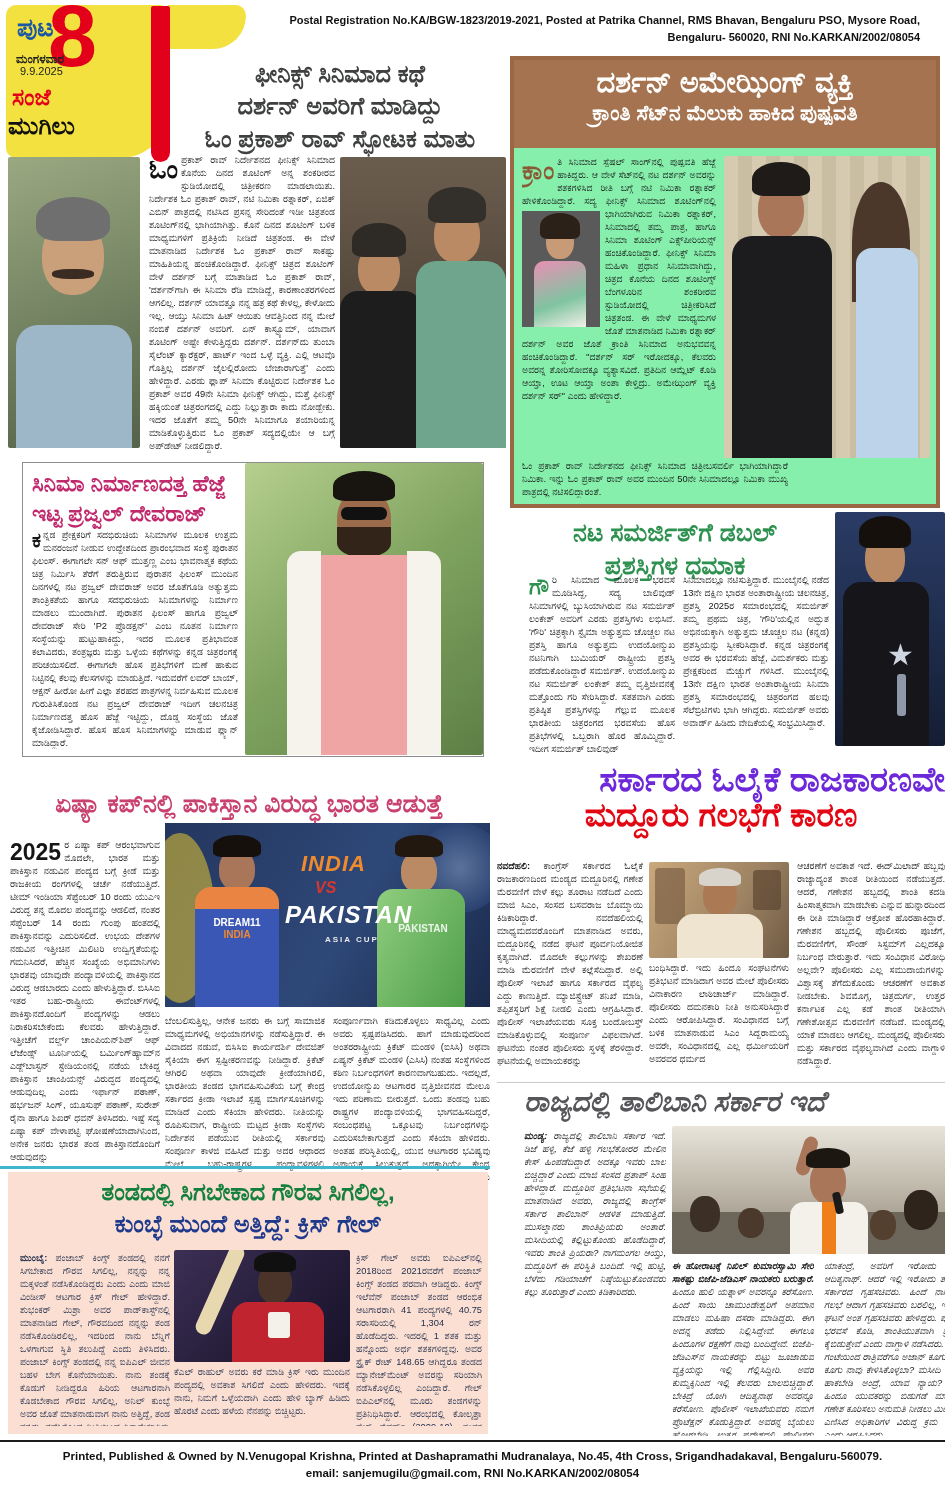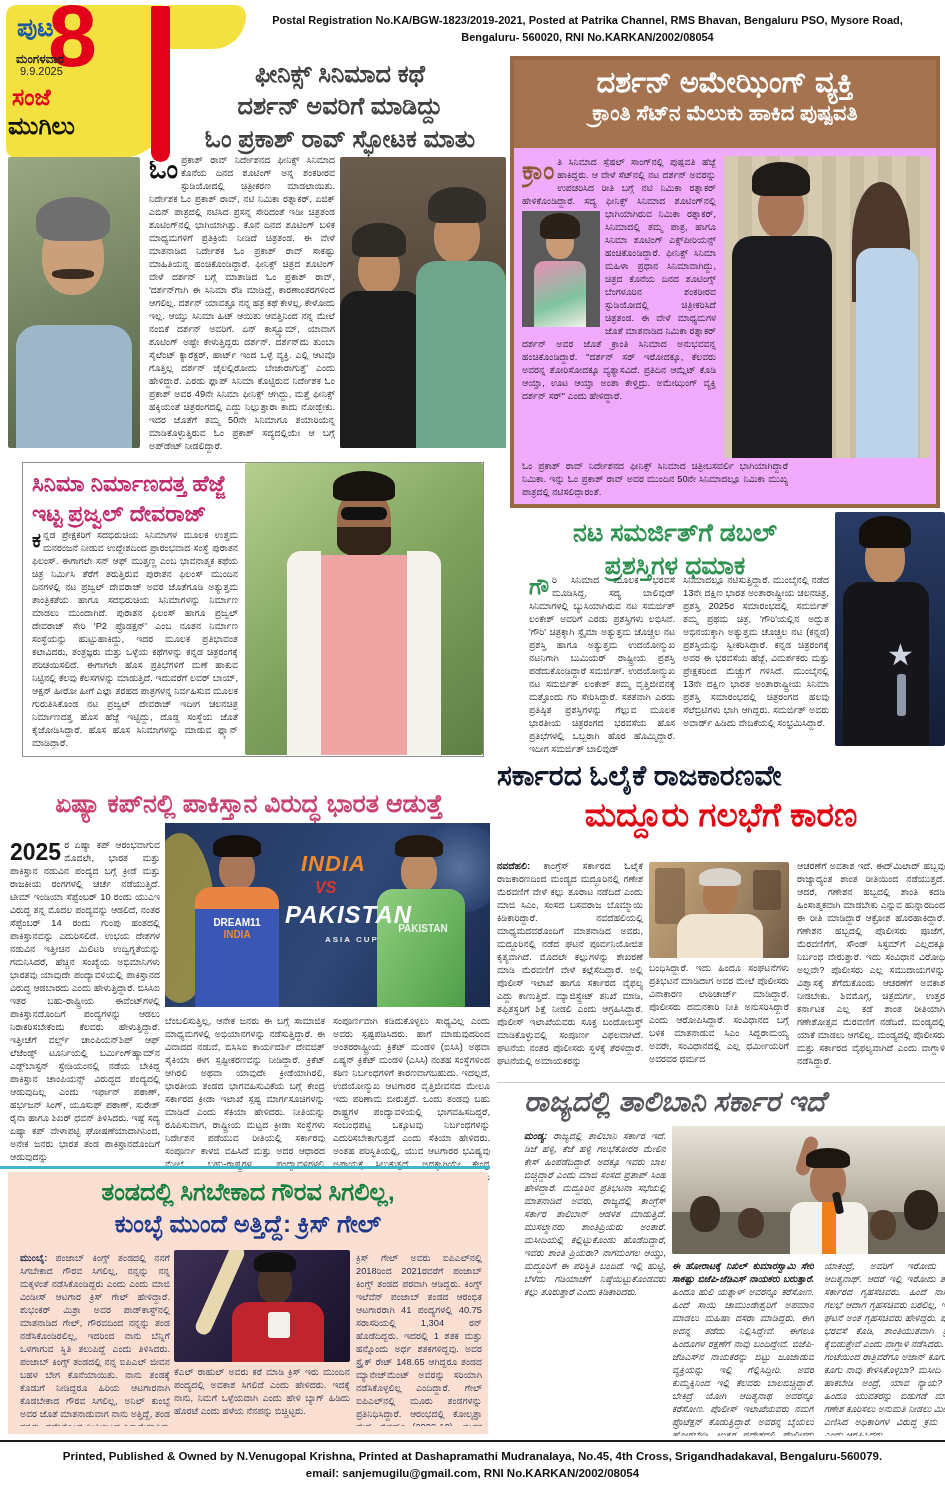--- a/index.html
+++ b/index.html
@@ -9,39 +9,39 @@
   
   .mh-yellow-main{position:absolute;left:6px;top:5px;width:164px;height:153px;background:#F3E13F;border-radius:10px 10px 50px 10px;}
   .mh-yellow-strip{position:absolute;left:168px;top:5px;width:78px;height:44px;background:#F3E13F;border-radius:0 14px 44px 0;}
   .mh-red-bar{position:absolute;left:151px;top:6px;width:19px;height:156px;background:#E2001A;border-radius:4px 4px 18px 18px;z-index:3;}
   .mh-puta{position:absolute;left:17px;top:13px;font-size:25px;font-weight:bold;color:#1A57A5;z-index:2;}
   .mh-eight{position:absolute;left:48px;top:-8px;font-size:88px;font-weight:bold;color:#E2001A;line-height:1;z-index:2;}
   .mh-day{position:absolute;left:16px;top:52px;font-size:12px;font-weight:bold;color:#222;z-index:2;}
   .mh-date{position:absolute;left:20px;top:65px;font-size:11px;color:#222;z-index:2;}
   .mh-name1{position:absolute;left:12px;top:84px;font-size:23px;font-weight:bold;color:#E2001A;z-index:2;}
   .mh-name2{position:absolute;left:8px;top:112px;font-size:24px;font-weight:bold;color:#101010;z-index:2;}
-  .postal{position:absolute;left:255px;top:12px;width:665px;text-align:center;font-size:11px;font-weight:bold;color:#111;line-height:1.55;}
+  .postal{position:absolute;left:255px;top:12px;width:665px;text-align:right;font-size:11px;font-weight:bold;color:#111;line-height:1.55;}
 
   
   .col{position:absolute;font-size:9.3px;line-height:1.4;text-align:justify;color:#161616;overflow:hidden;}
   .lead{font-weight:bold;}
   .photo{position:absolute;overflow:hidden;border-radius:2px;}
   .pp{position:absolute;}
   .rule{position:absolute;background:#c9c9c9;}
 
   
   #a1{position:absolute;left:8px;top:58px;width:498px;height:402px;}
   .a1-hl{position:absolute;left:158px;top:0;width:348px;text-align:center;font-size:24px;line-height:1.35;font-weight:bold;color:#3F4040;}
   .a1-ph1{left:0;top:99px;width:132px;height:291px;background:linear-gradient(160deg,#9aa882,#6e7d5d 60%,#55624a);}
   .a1-ph2{left:332px;top:99px;width:166px;height:291px;background:linear-gradient(#6b5d4e,#3e352b);}
   .a1-col{left:141px;top:96px;width:186px;height:302px;}
   .dc1{float:left;font-size:26px;font-weight:bold;color:#111;line-height:1;margin:2px 3px 0 0;}
 
   
-  #a2{position:absolute;left:510px;top:56px;width:430px;height:452px;border:4px solid #9a6845;background:#f0abfc;box-sizing:border-box;}
+  #a2{position:absolute;left:510px;top:56px;width:430px;height:452px;border:4px solid #9a6845;background:#86efac;box-sizing:border-box;}
   .a2-banner{height:88px;background:#A5734F;color:#fff;text-align:center;padding-top:4px;box-sizing:border-box;}
   .a2-h1{font-size:29px;font-weight:bold;line-height:1.25;}
   .a2-h2{font-size:21px;font-weight:bold;line-height:1.2;}
   .a2-body{position:relative;height:352px;}
   .a2-col{left:8px;top:8px;width:194px;height:300px;}
   .dc2{float:left;font-size:25px;font-weight:bold;color:#8a5a36;line-height:1;margin:2px 3px 0 0;}
   .a2-inset{float:left;width:78px;height:116px;margin:3px 5px 2px 0;background:#5a5a5a;position:relative;overflow:hidden;}
   .a2-ph{left:210px;top:8px;width:206px;height:302px;background:repeating-linear-gradient(90deg,#d6cab0 0 14px,#c9bda2 14px 28px);}
   .a2-last{position:absolute;left:8px;top:312px;width:266px;height:38px;font-size:9.3px;line-height:1.4;text-align:justify;color:#161616;overflow:hidden;}
 
@@ -63,21 +63,21 @@
   .vs-india{position:absolute;left:136px;top:28px;font-size:22px;font-weight:bold;font-style:italic;color:#f08a2d;letter-spacing:1px;}
   .vs-vs{position:absolute;left:150px;top:56px;font-size:16px;font-weight:bold;font-style:italic;color:#d6372e;}
   .vs-pak{position:absolute;left:120px;top:78px;font-size:24px;font-weight:bold;font-style:italic;color:#ffffff;letter-spacing:1px;}
   .vs-cup{position:absolute;left:160px;top:112px;font-size:8px;font-weight:bold;color:#e8e8e8;letter-spacing:2px;}
   .vs-j1a{position:absolute;left:34px;top:94px;width:76px;font-size:10px;font-weight:bold;color:#fff;text-align:center;}
   .vs-j1b{position:absolute;left:34px;top:106px;width:76px;font-size:10px;font-weight:bold;color:#f08a2d;text-align:center;}
   .vs-j2{position:absolute;left:218px;top:100px;width:80px;font-size:10px;font-weight:bold;color:#eaf5ea;text-align:center;}
 
   
   #a6{position:absolute;left:497px;top:760px;width:448px;height:320px;}
-  .a6-h1{position:absolute;left:0;top:0;width:448px;text-align:left;font-size:28px;font-weight:bold;color:#0f172a;white-space:nowrap;}
+  .a6-h1{position:absolute;left:0;top:0;width:448px;text-align:right;font-size:34px;font-weight:bold;color:#6d28d9;white-space:nowrap;}
   .a6-h2{position:absolute;left:0;top:36px;width:448px;text-align:center;font-size:33px;font-weight:bold;color:#E30613;white-space:nowrap;}
   .a6-c1{left:0;top:100px;width:146px;height:216px;}
   .a6-ph{left:152px;top:102px;width:140px;height:96px;background:linear-gradient(120deg,#caa87c,#9c8262 60%,#6f5a44);}
   .a6-c2{left:152px;top:202px;width:140px;height:114px;}
   .a6-c3{left:300px;top:100px;width:148px;height:216px;}
 
   
   #a7{position:absolute;left:524px;top:1086px;width:448px;height:352px;font-style:italic;}
   .a7-hl{position:absolute;left:0;top:0;width:448px;font-size:28px;font-weight:bold;color:#56555A;white-space:nowrap;}
   .a7-c1{left:0;top:44px;width:142px;height:306px;}
@@ -144,21 +144,21 @@
     </div>
   </div>
 
   <div id="a2">
     <div class="a2-banner">
       <div class="a2-h1">ದರ್ಶನ್ ಅಮೇಝಿಂಗ್ ವ್ಯಕ್ತಿ</div>
       <div class="a2-h2">ಕ್ರಾಂತಿ ಸೆಟ್‌ನ ಮೆಲುಕು ಹಾಕಿದ ಪುಷ್ಪವತಿ</div>
     </div>
     <div class="a2-body">
       <div class="col a2-col">
-        <span class="dc2">ಕ್ರಾಂ</span><span>ತಿ ಸಿನಿಮಾದ ಸ್ಪೆಷಲ್ ಸಾಂಗ್‌ನಲ್ಲಿ ಪುಷ್ಪವತಿ ಹೆಜ್ಜೆ ಹಾಕಿದ್ದರು. ಆ ವೇಳೆ ಸೆಟ್‌ನಲ್ಲಿ ನಟ ದರ್ಶನ್ ಅವರನ್ನು ಉಪಚರಿಸಿದ ರೀತಿ ಬಗ್ಗೆ ನಟಿ ನಿಮಿಕಾ ರತ್ನಾಕರ್ ಹೇಳಿಕೊಂಡಿದ್ದಾರೆ. ಸದ್ಯ ಫೀನಿಕ್ಸ್ ಸಿನಿಮಾದ ಶೂಟಿಂಗ್‌ನಲ್ಲಿ ಭಾಗಿಯಾಗಿರುವ ನಿಮಿಕಾ</span>
+        <span class="dc2">ಕ್ರಾಂ</span><span>ತಿ ಸಿನಿಮಾದ ಸ್ಪೆಷಲ್ ಸಾಂಗ್‌ನಲ್ಲಿ ಪುಷ್ಪವತಿ ಹೆಜ್ಜೆ ಹಾಕಿದ್ದರು. ಆ ವೇಳೆ ಸೆಟ್‌ನಲ್ಲಿ ನಟ ದರ್ಶನ್ ಅವರನ್ನು ಶತಕಗಳಿಸಿದ ರೀತಿ ಬಗ್ಗೆ ನಟಿ ನಿಮಿಕಾ ರತ್ನಾಕರ್ ಹೇಳಿಕೊಂಡಿದ್ದಾರೆ. ಸದ್ಯ ಫೀನಿಕ್ಸ್ ಸಿನಿಮಾದ ಶೂಟಿಂಗ್‌ನಲ್ಲಿ ಭಾಗಿಯಾಗಿರುವ ನಿಮಿಕಾ</span>
         <div class="a2-inset">
           <div class="pp" style="left:24px;top:14px;width:28px;height:34px;background:#c79a78;border-radius:46%;"></div>
           <div class="pp" style="left:18px;top:2px;width:40px;height:26px;background:#2b2119;border-radius:50% 50% 20% 20%;"></div>
           <div class="pp" style="left:12px;top:50px;width:52px;height:66px;background:linear-gradient(160deg,#e98fb4,#7fc4a0 60%,#f3f0e8);border-radius:10px 10px 0 0;"></div>
         </div>
         <span>ರತ್ನಾಕರ್, ಸಿನಿಮಾದಲ್ಲಿ ತಮ್ಮ ಪಾತ್ರ, ಹಾಗೂ ಸಿನಿಮಾ ಶೂಟಿಂಗ್ ಎಕ್ಸ್‌ಪೀರಿಯನ್ಸ್ ಹಂಚಿಕೊಂಡಿದ್ದಾರೆ. ಫೀನಿಕ್ಸ್ ಸಿನಿಮಾ ಮಹಿಳಾ ಪ್ರಧಾನ ಸಿನಿಮಾವಾಗಿದ್ದು, ಚಿತ್ರದ ಕೊನೆಯ ದಿನದ ಶೂಟಿಂಗ್ಸ್ ಬೆಂಗಳೂರಿನ ಶಂಕರೀರವ ಸ್ಟುಡಿಯೋದಲ್ಲಿ ಚಿತ್ರೀಕರಿಸಿದೆ ಚಿತ್ರತಂಡ. ಈ ವೇಳೆ ಮಾಧ್ಯಮಗಳ ಜೊತೆ ಮಾತನಾಡಿದ ನಿಮಿಕಾ ರತ್ನಾಕರ್ ದರ್ಶನ್ ಅವರ ಜೊತೆ ಕ್ರಾಂತಿ ಸಿನಿಮಾದ ಅನುಭವವನ್ನ ಹಂಚಿಕೊಂಡಿದ್ದಾರೆ. ''ದರ್ಶನ್ ಸರ್ ಇರೋದಕ್ಕೂ, ಕೆಲವರು ಅವರನ್ನ ತೋರಿಸೋದಕ್ಕೂ ವ್ಯತ್ಯಾಸವಿದೆ. ಪ್ರತಿದಿನ ಆಮ್ಲೆಟ್ ಕೊಡಿ ಆಯ್ತಾ, ಊಟ ಆಯ್ತಾ ಅಂತಾ ಕೇಳ್ತಿದ್ರು. ಅಮೇಝಿಂಗ್ ವ್ಯಕ್ತಿ ದರ್ಶನ್ ಸರ್'' ಎಂದು ಹೇಳಿದ್ದಾರೆ.</span>
       </div>
       <div class="photo a2-ph">
         <div class="pp" style="left:34px;top:26px;width:46px;height:56px;background:#a9765a;border-radius:46%;"></div>
         <div class="pp" style="left:28px;top:6px;width:58px;height:34px;background:#1e1b18;border-radius:50% 50% 20% 20%;"></div>

